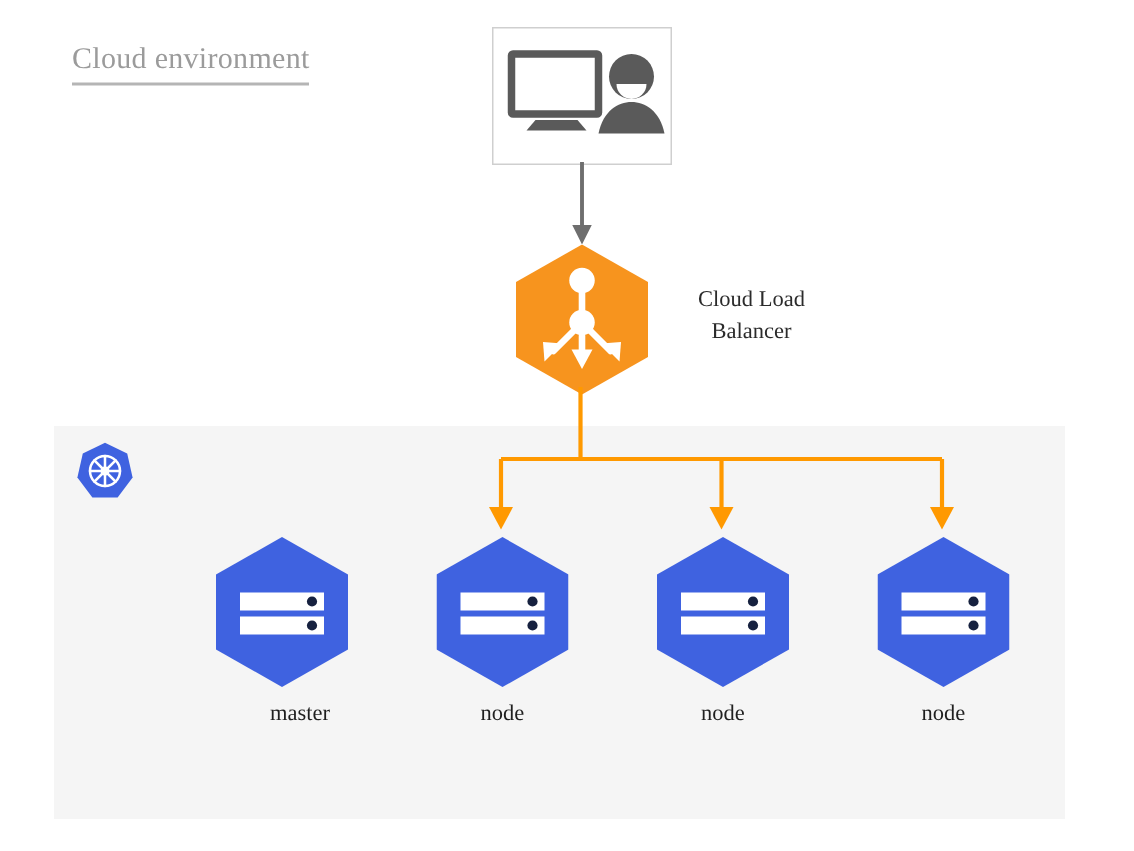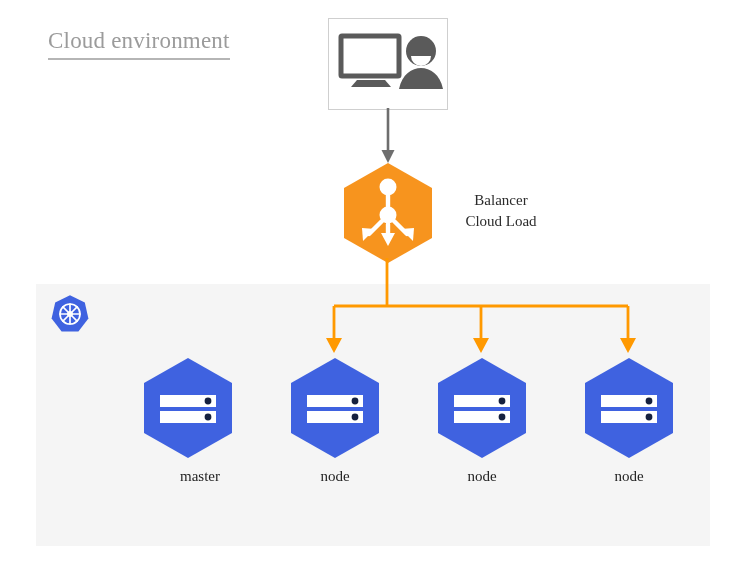--- a/index.html
+++ b/index.html
@@ -17,21 +17,21 @@
     background: #ffffff;
     overflow: hidden;
   }
 
   
   .env-title {
     position: absolute;
     left: 48px;
     top: 28px;
     font-family: "Liberation Serif", serif;
-    font-size: 23px;
+    font-size: 20px;
     color: #9b9b9b;
     letter-spacing: 0.2px;
     white-space: nowrap;
     border-bottom: 2px solid #b5b5b5;
     padding-bottom: 4px;
   }
 
   
   .cluster-panel {
     position: absolute;
@@ -189,22 +189,22 @@
         <line x1="50" y1="58" x2="63" y2="71"></line>
         <line x1="44" y1="61" x2="44" y2="72"></line>
         <polygon points="19,78 18,65 31,66" stroke="none"></polygon>
         <polygon points="69,78 57,66 70,65" stroke="none"></polygon>
         <polygon points="44,83 37,70 51,70" stroke="none"></polygon>
       </g>
     </svg>
   </div>
 
   <div class="lb-label">
+    <div>Cloud Load</div>
     <div>Balancer</div>
-    <div>Cloud Load</div>
   </div>
 
   <div class="fanout">
     <svg width="326" height="110" viewBox="0 0 326 110" aria-hidden="true">
       <g stroke="#ff9900" stroke-width="2.8" fill="none">
 
         <line x1="67" y1="0" x2="67" y2="48"></line>
 
         <line x1="14" y1="48" x2="308" y2="48"></line>
 

